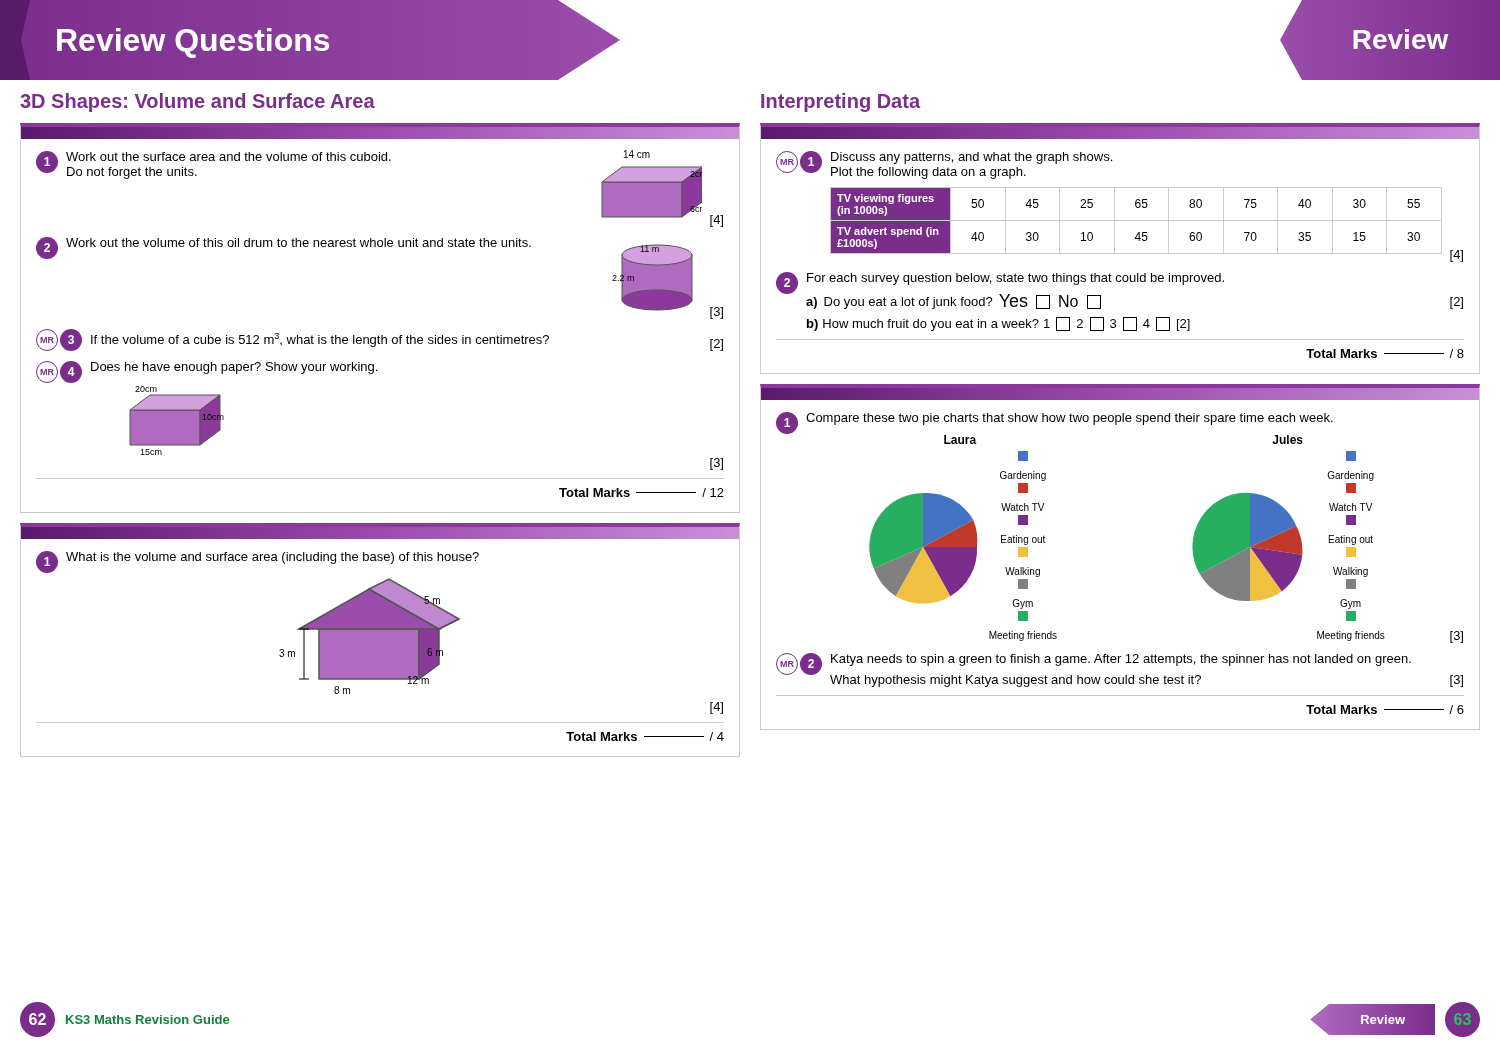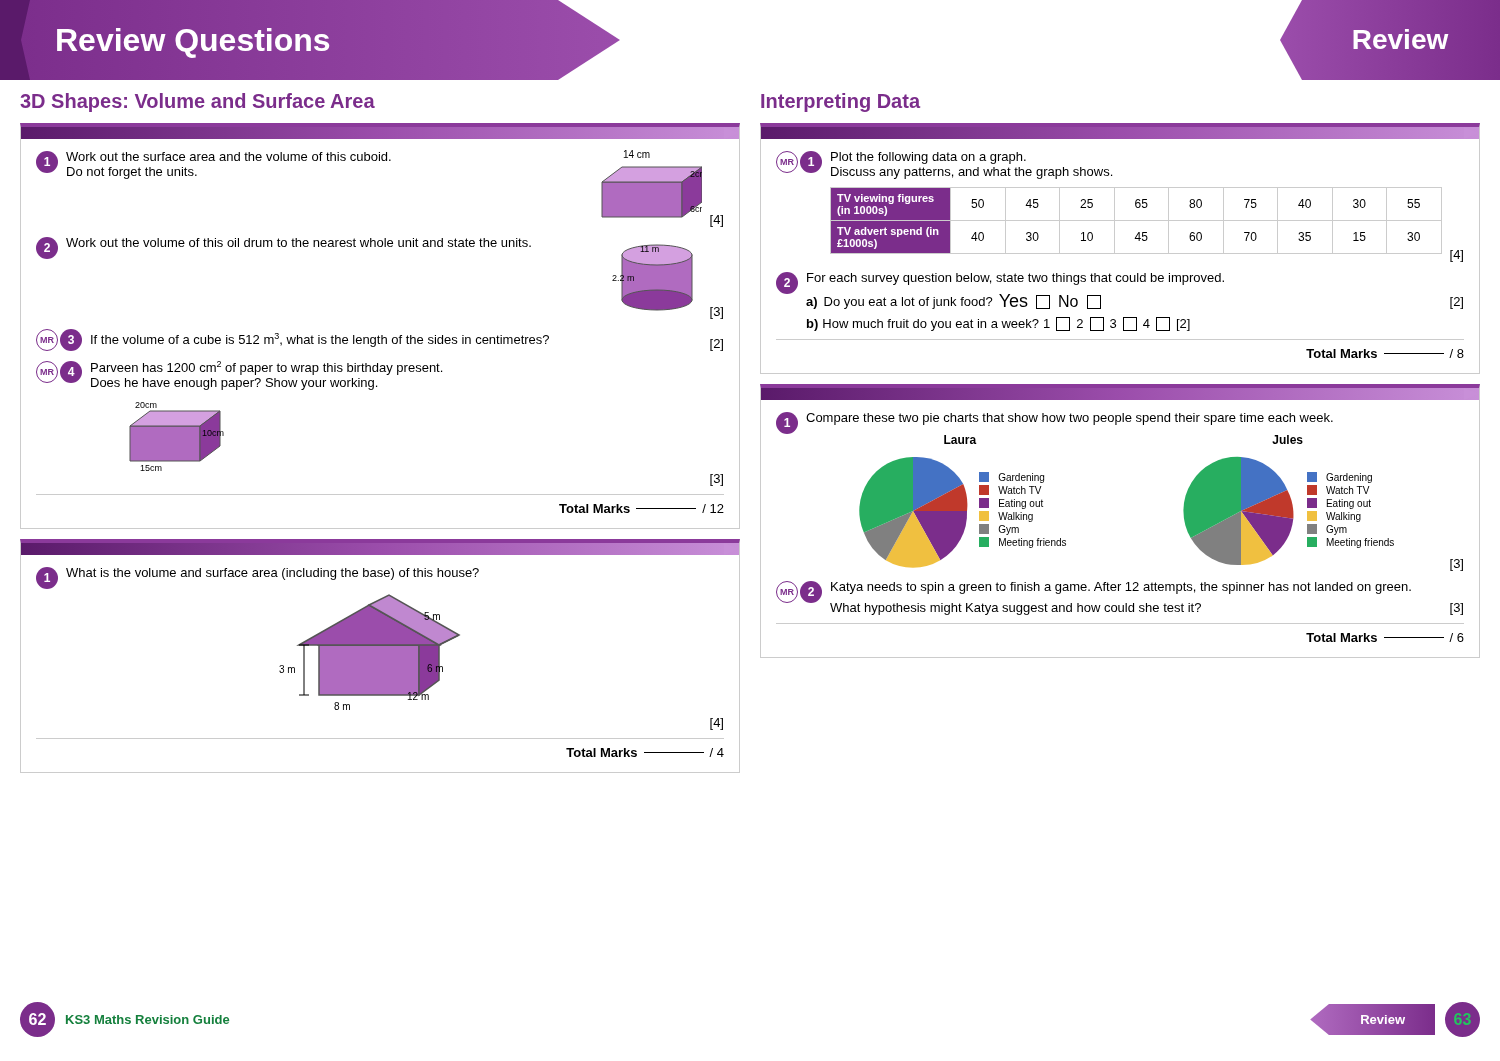--- a/index.html
+++ b/index.html
@@ -245,22 +245,24 @@
       align-items: center;
       gap: 6px;
     }
 
     .legend {
       font-size: 10px;
     }
 
     .legend-item {
       display: flex;
+      align-items: center;
       gap: 9px;
       margin-bottom: 2px;
+      flex-direction: column;
     }
 
     .legend-color {
       width: 10px;
       height: 10px;
       flex-shrink: 0;
     }
 
     
     .footer {
@@ -401,21 +403,20 @@
         <div class="mr-badge">MR</div>
         <div class="q-num">3</div>
         <div class="q-text" style="flex:1;">If the volume of a cube is 512 m<sup>3</sup>, what is the length of the sides in centimetres?</div>
         <div class="marks">[2]</div>
       </div>
 
       <div style="display:flex; align-items:flex-start; margin-bottom:8px;">
         <div class="mr-badge">MR</div>
         <div class="q-num">4</div>
         <div style="flex:1;">
-          <div class="q-text">Parveen has 1200 cm<sup>2</sup> of paper to wrap this birthday present.</div>
           <div class="q-text">Does he have enough paper? Show your working.</div>
 
           <div style="margin: 6px 0 6px 20px;">
             <svg width="160" height="80">
 
               <polygon points="20,30 90,30 90,65 20,65" fill="#b06bc0" stroke="#555" stroke-width="1"></polygon>
 
               <polygon points="20,30 40,15 110,15 90,30" fill="#d4a0e0" stroke="#555" stroke-width="1"></polygon>
 
               <polygon points="90,30 110,15 110,50 90,65" fill="#8b3a9b" stroke="#555" stroke-width="1"></polygon>
@@ -490,22 +491,22 @@
   <div class="right-column">
     <div class="section-title">Interpreting Data</div>
 
     <div class="question-box">
       <div class="purple-bar"></div>
 
       <div style="display:flex; align-items:flex-start; margin-bottom:8px;">
         <div class="mr-badge">MR</div>
         <div class="q-num">1</div>
         <div style="flex:1;">
+          <div class="q-text">Discuss any patterns, and what the graph shows.</div>
           <div class="q-text">Plot the following data on a graph.</div>
-          <div class="q-text">Discuss any patterns, and what the graph shows.</div>
 
           <table class="data-table">
             <tbody>
                 <tr>
               <th>TV viewing figures (in 1000s)</th>
               <td>50</td>
               <td>45</td>
               <td>25</td>
               <td>65</td>
               <td>80</td>

